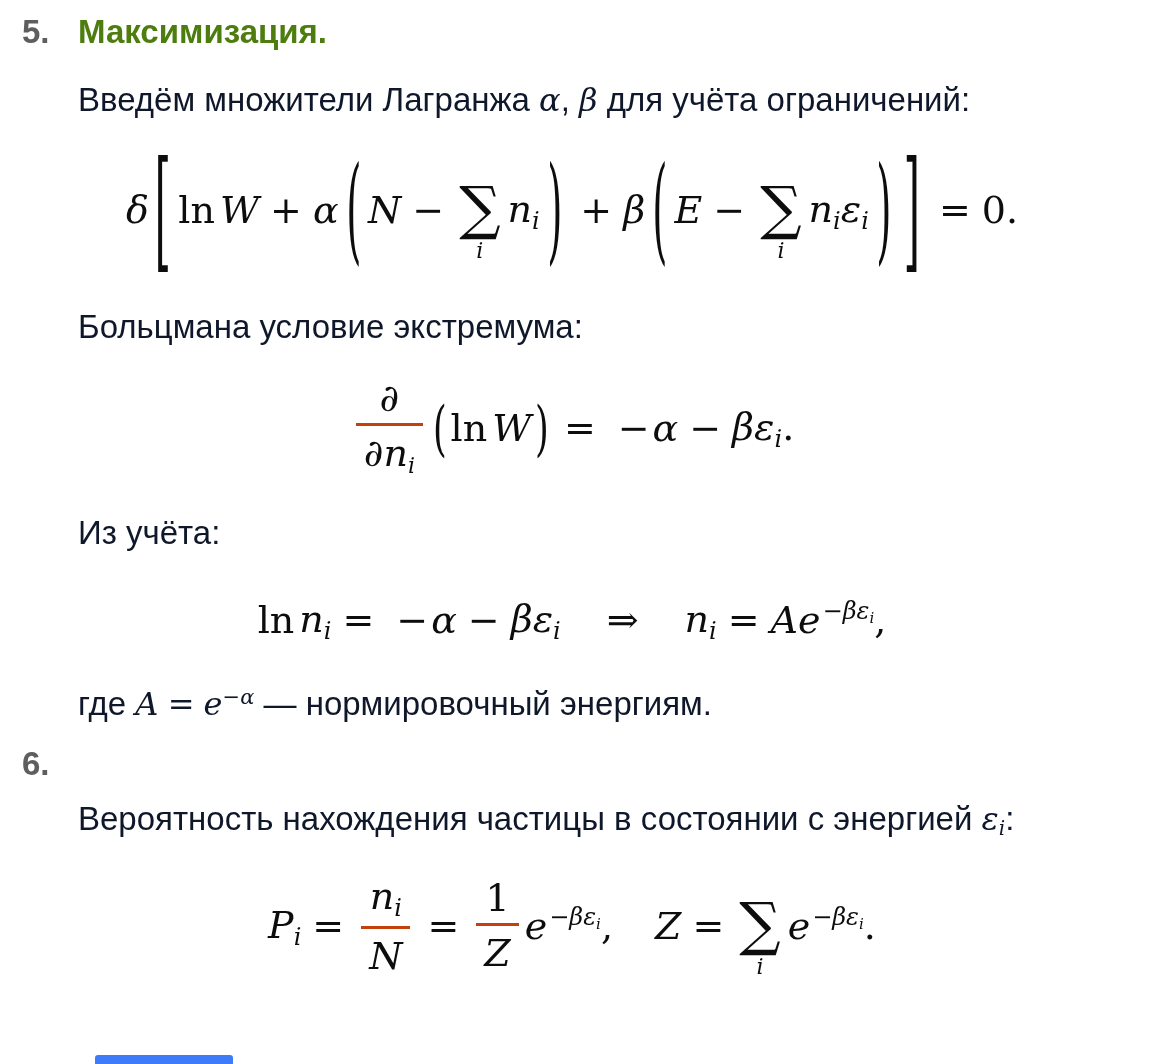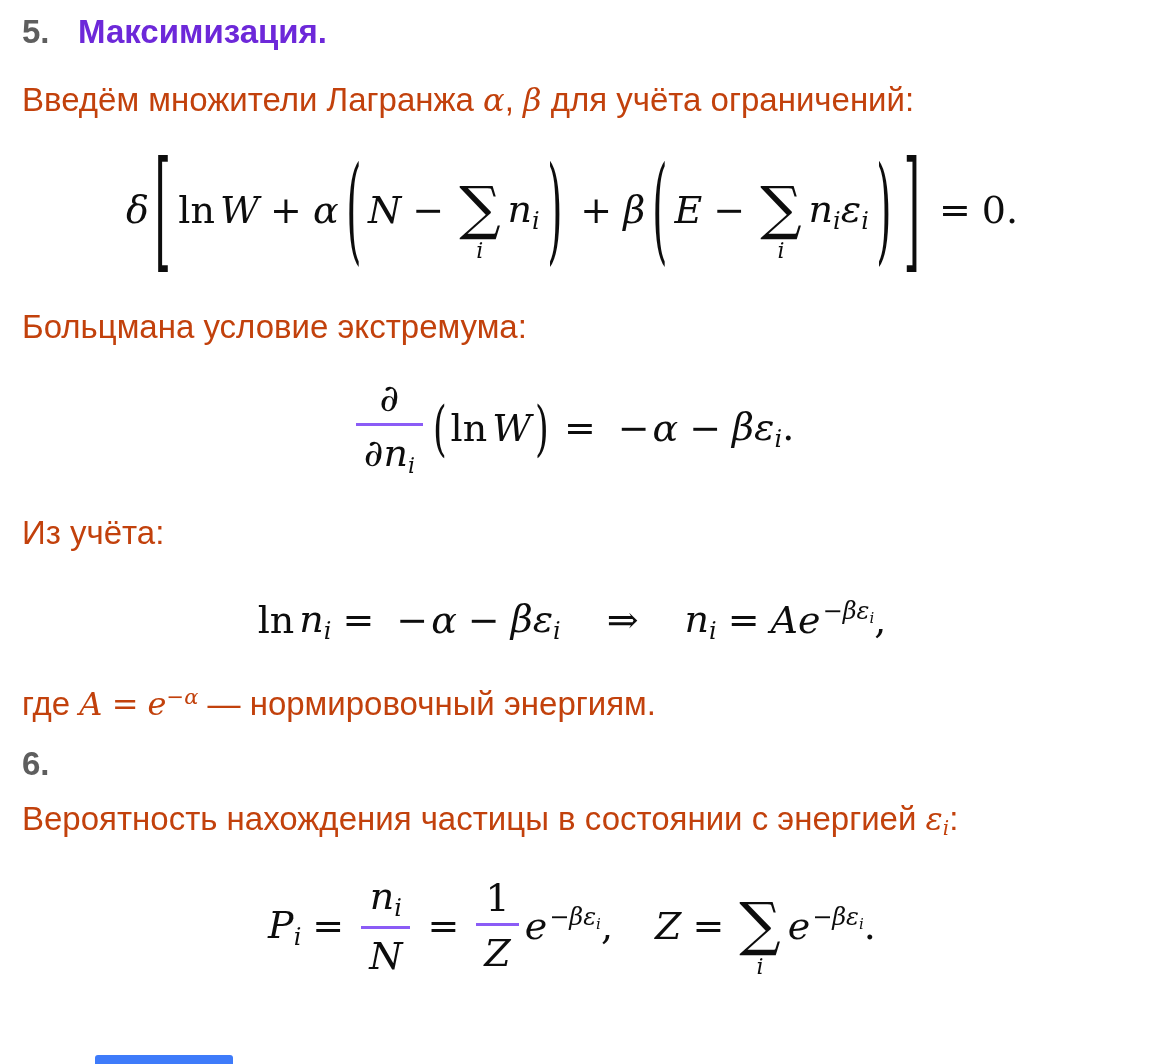--- a/index.html
+++ b/index.html
@@ -8,24 +8,24 @@
     width: 1162px; height: 1064px;
     position: relative; overflow: hidden;
     font-family: "Liberation Sans", sans-serif;
     color: #0d0d0d;
   }
   .page { padding: 10px 40px 0 22px; }
 
   
   .hrow { display: flex; align-items: baseline; font-size: 33px; line-height: 1.32; }
   .hnum { width: 56px; flex: 0 0 56px; color: #5e5e5e; font-weight: 600; }
-  .htitle { font-weight: 700; color: #6d28d9; }
+  .htitle { font-weight: 700; color: #4d7c0f; }
 
   
-  .para { font-size: 33px; line-height: 1.32; color: #c2410c; }
+  .para { font-size: 33px; line-height: 1.32; margin-left: 56px; color: #0f172a; }
   .para .b { font-weight: 700; }
 
   
   .im { font-family: "DejaVu Serif", "Liberation Serif", serif; font-style: italic; font-size: 32px; }
   .im-up { font-family: "DejaVu Serif", "Liberation Serif", serif; font-style: normal; font-size: 32px; }
   .im-sub { font-family: "DejaVu Serif", serif; font-style: italic; font-size: 20px; vertical-align: -5px; }
   .p-sup { font-family: "DejaVu Serif", serif; font-style: italic; font-size: 21px; vertical-align: 11px; letter-spacing: 0; }
   .grp { display: inline-block; white-space: nowrap; }
 
   
@@ -42,21 +42,21 @@
   .msub { font-style: italic; font-size: 24px; vertical-align: -7px; line-height: 1; }
   .msup { font-style: italic; font-size: 24px; vertical-align: 14px; line-height: 1; margin-left: 2px; }
   .ssub { font-style: italic; font-size: 15px; vertical-align: -4px; }
 
   .sum { display: inline-flex; flex-direction: column; align-items: center; margin: 0 7px -26px 4px; }
   .sigma { font-size: 58px; line-height: 0.85; font-style: normal; }
   .ll { font-size: 22px; font-style: italic; line-height: 1; margin-top: 7px; }
 
   .frac { display: inline-flex; flex-direction: column; align-items: center; text-align: center; margin: 0 6px; }
   .fn { padding: 0 8px 6px; line-height: 1; }
-  .fd { border-top: 3px solid #8b5cf6; padding: 8px 8px 0; line-height: 1; }
+  .fd { border-top: 3px solid #c2410c; padding: 8px 8px 0; line-height: 1; }
   .fd .msub { font-size: 22px; }
 
   .delim { display: inline-block; font-style: normal; line-height: 1; }
   .d-bracket-xl { font-size: 50px; transform: scale(0.85, 2.62); margin: 0 6px 0 4px; }
   .d-paren-xl  { font-size: 50px; transform: scale(0.78, 2.32); margin: 0 5px; }
   .d-paren-md  { font-size: 40px; transform: scale(0.88, 1.5); margin: 0 3px; }
 
   .gap-w { display: inline-block; width: 46px; }
   .gap-m { display: inline-block; width: 42px; }
 

